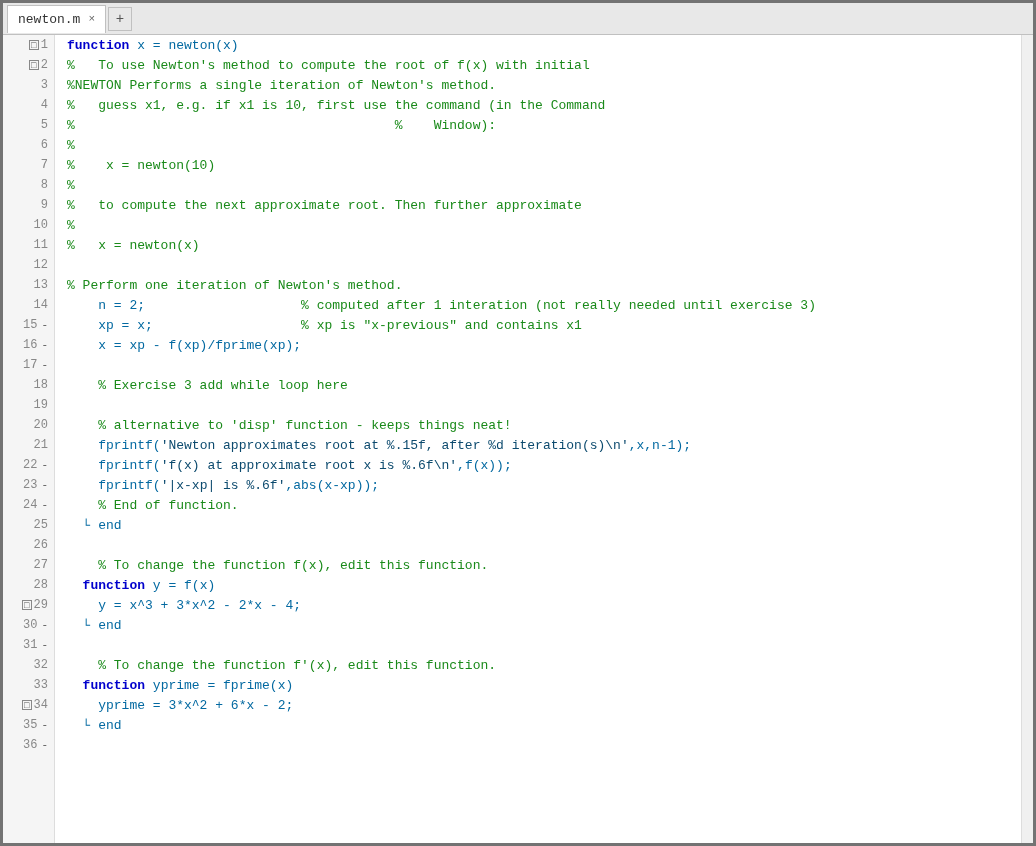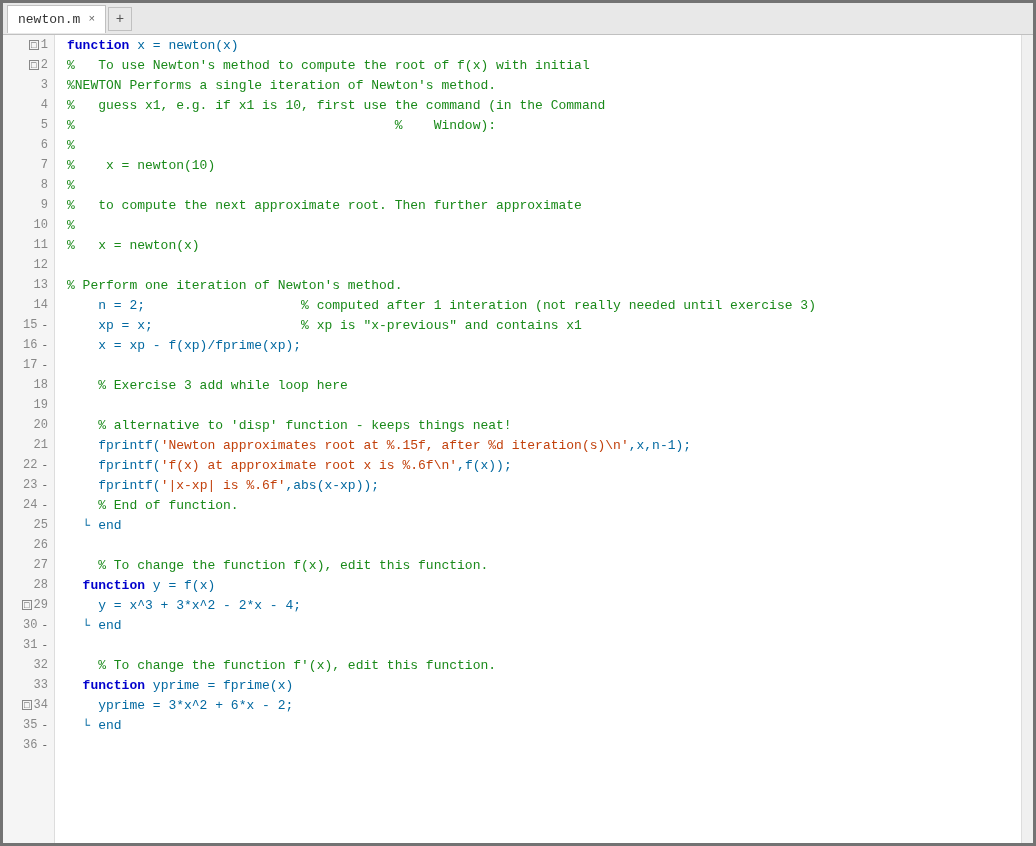--- a/index.html
+++ b/index.html
@@ -91,21 +91,21 @@
       display: flex;
       align-items: center;
       height: 20px;
       padding-left: 12px;
       white-space: pre;
     }
     
     .kw { color: #0000cc; font-weight: bold; } 
     .green { color: #1a8a1a; } 
     .black { color: #0369a1; } 
-    .purple { color: #c2410c; } 
+    .purple { color: #0c4a6e; } 
     .fold-box {
       display: inline-block;
       width: 10px;
       height: 10px;
       border: 1px solid #888;
       font-size: 9px;
       line-height: 10px;
       text-align: center;
       margin-right: 2px;
       color: #555;

